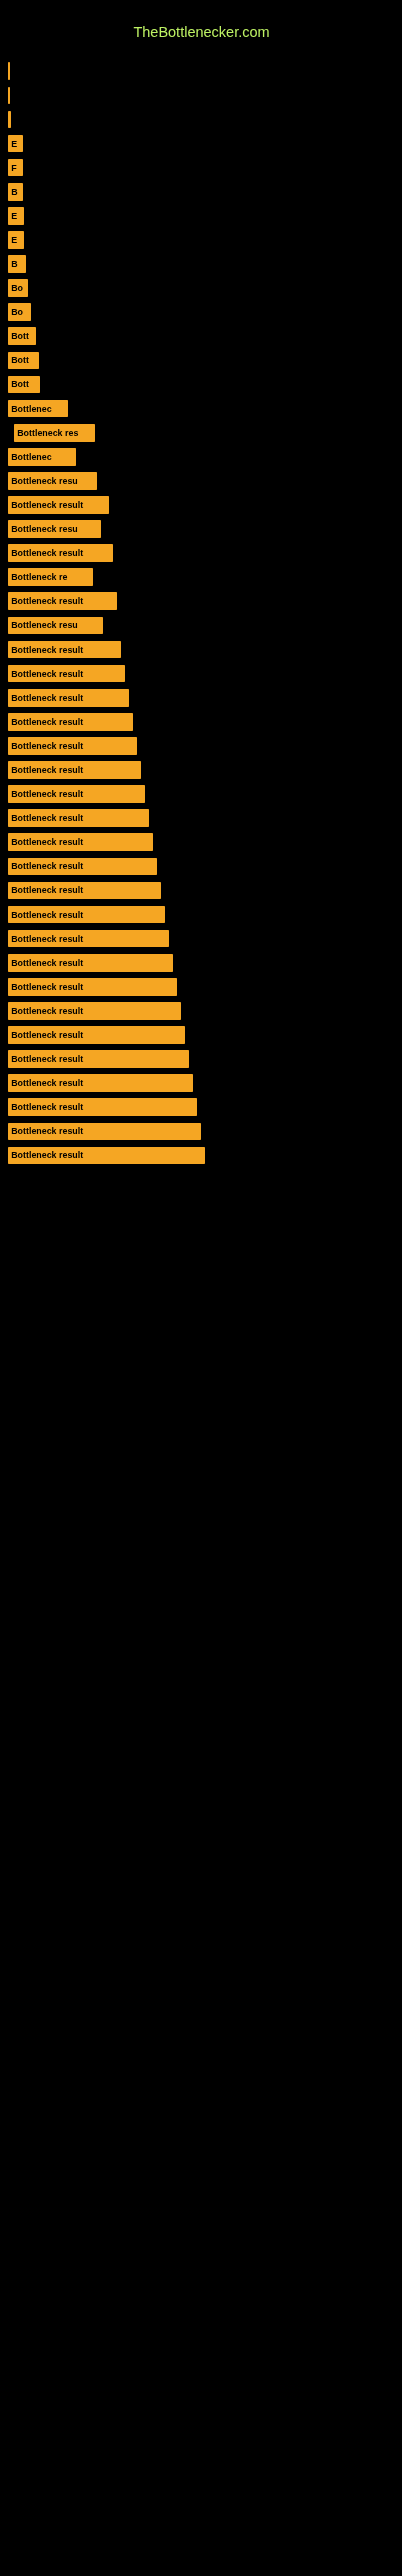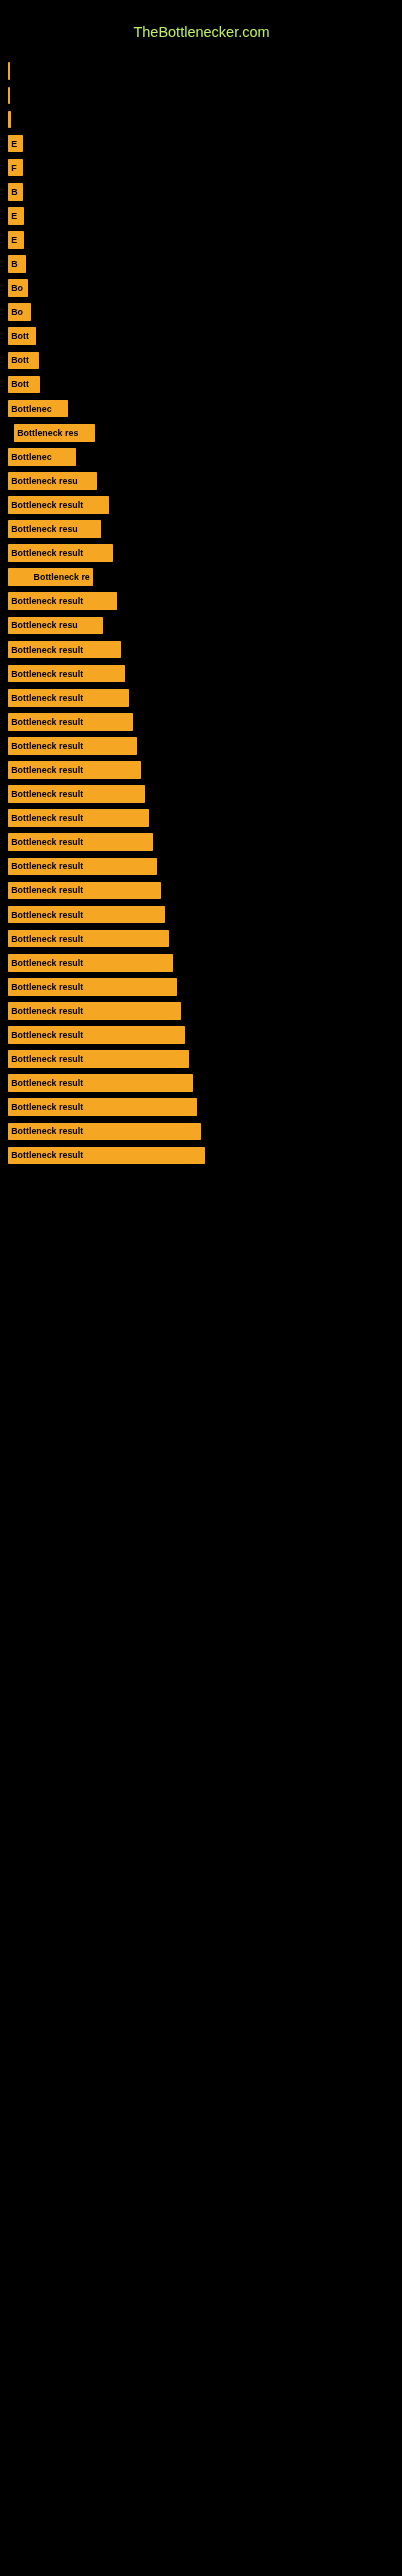--- a/index.html
+++ b/index.html
@@ -157,21 +157,21 @@
       <div class="bar-label" style="width: 93px; background-color: rgb(245, 166, 35);">
         <span>Bottleneck resu</span>
       </div>
     </div>
     <div class="bar-row">
       <div class="bar-label" style="width: 105px; background-color: rgb(245, 166, 35);">
         <span>Bottleneck result</span>
       </div>
     </div>
     <div class="bar-row">
-      <div class="bar-label" style="width: 85px; background-color: rgb(245, 166, 35); justify-content: flex-end;">
+      <div class="bar-label" style="width: 85px; background-color: rgb(245, 166, 35);">
         <span>Bottleneck re</span>
       </div>
     </div>
     <div class="bar-row">
       <div class="bar-label" style="width: 109px; background-color: rgb(245, 166, 35);">
         <span>Bottleneck result</span>
       </div>
     </div>
     <div class="bar-row">
       <div class="bar-label" style="width: 95px; background-color: rgb(245, 166, 35);">

